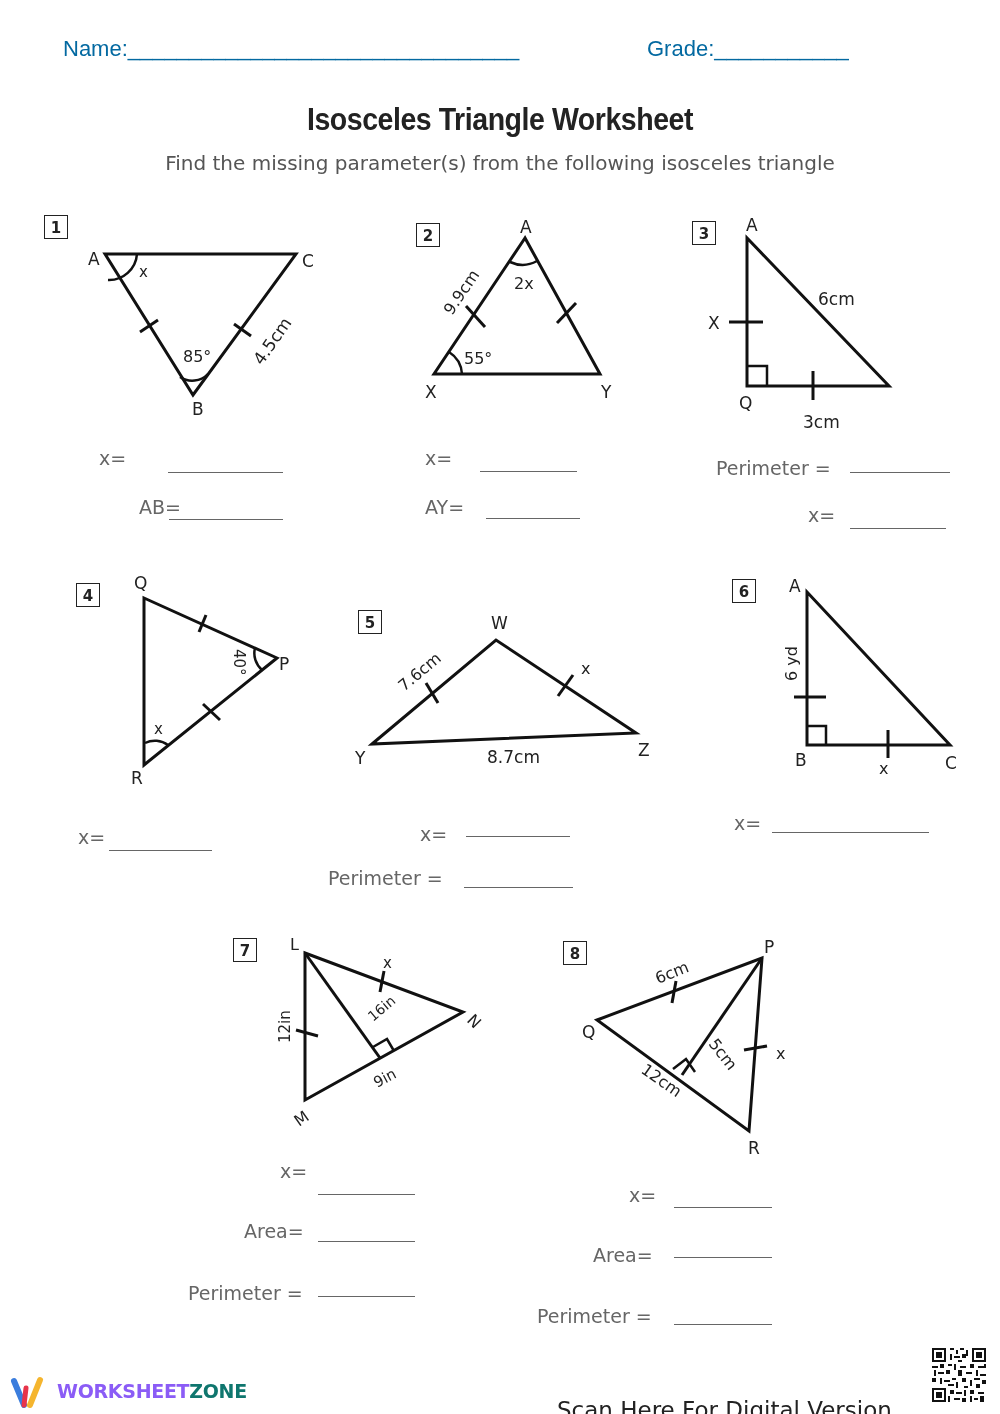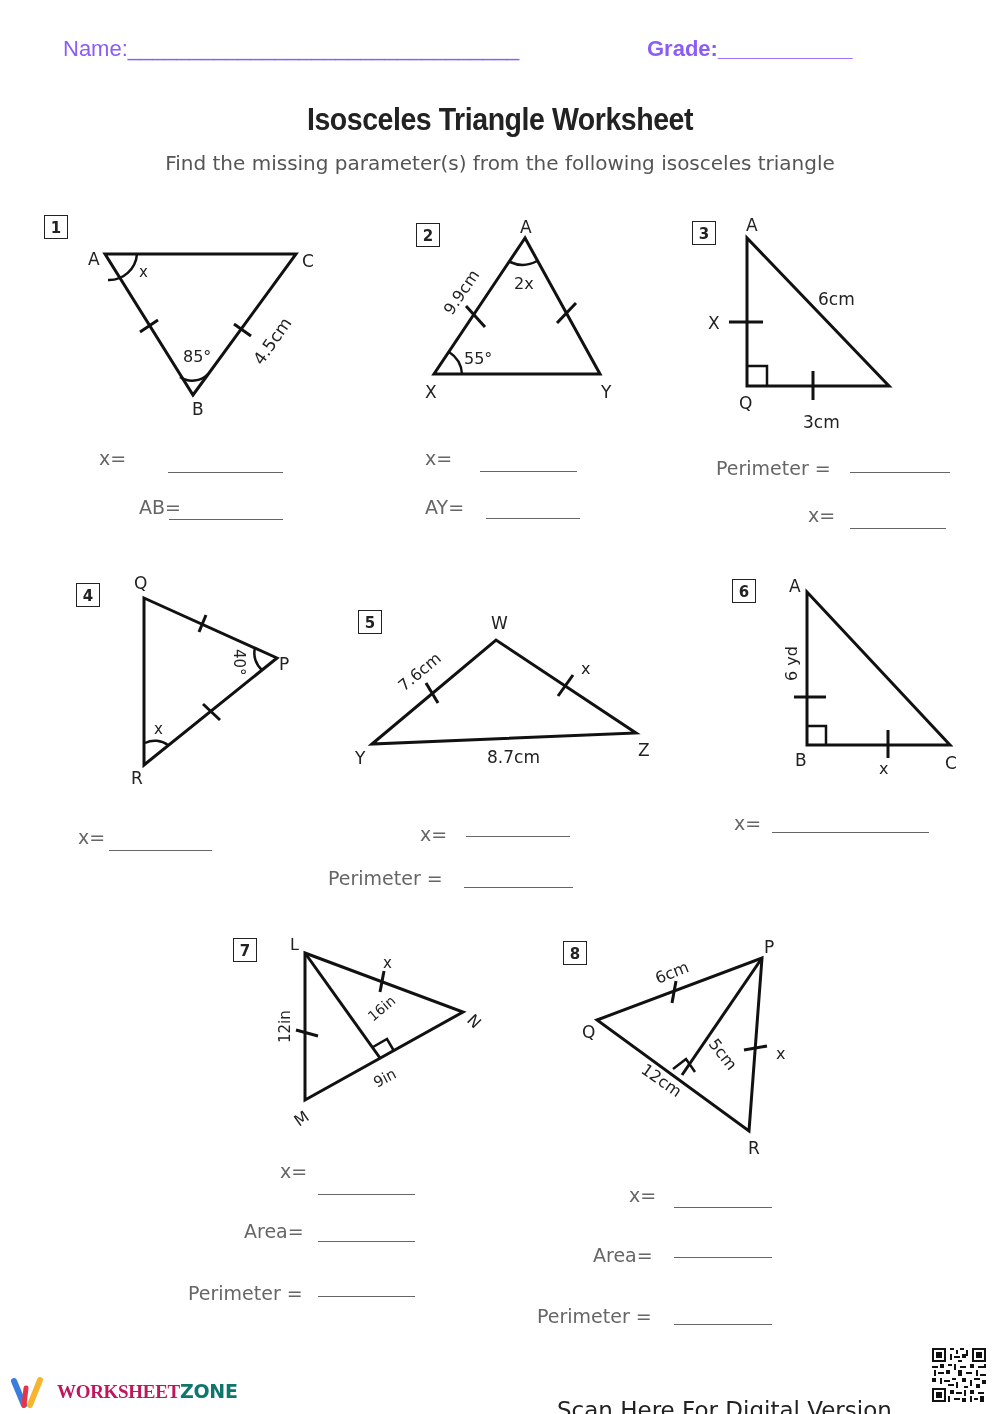--- a/index.html
+++ b/index.html
@@ -1,37 +1,37 @@
 <!DOCTYPE html>
 <html><head>
 <meta charset="utf-8">
 <style>
   html, body { margin: 0; padding: 0; background: #ffffff; }
   body { width: 1000px; height: 1414px; position: relative; overflow: hidden;
          font-family: "DejaVu Sans", sans-serif; color: #555; }
   .abs { position: absolute; }
-  .hdr { font-family: "Liberation Sans", sans-serif; font-size: 22px; color: #8b5cf6; white-space: nowrap; }
+  .hdr { font-family: "Liberation Sans", sans-serif; font-size: 22px; color: #0369a1; white-space: nowrap; }
   .title { font-family: "Liberation Sans", sans-serif; font-weight: bold; font-size: 31px; color: #222;
            left: 0; width: 1000px; text-align: center; top: 102px; letter-spacing: -0.5px; transform: scaleX(0.92); }
   .subtitle { font-family: "DejaVu Sans", sans-serif; font-size: 20px; color: #555;
               left: 0; width: 1000px; text-align: center; top: 151px; }
   .numbox { border: 1.5px solid #222; width: 24px; height: 24px; font-family: "DejaVu Sans", sans-serif;
             font-weight: bold; font-size: 15px; color: #222; text-align: center; line-height: 24px; box-sizing: border-box; }
   .lbl { font-family: "DejaVu Sans", sans-serif; font-size: 19px; color: #666; white-space: nowrap; }
   .blank { border-bottom: 1.5px solid #666; height: 0; }
   svg.page { position: absolute; left: 0; top: 0; width: 1000px; height: 1414px; pointer-events: none; }
   svg text { font-family: "DejaVu Sans", sans-serif; fill: #222; }
   .footer-text { font-family: "DejaVu Sans", sans-serif; font-size: 23px; color: #222; white-space: nowrap; }
   .brand { font-family: "DejaVu Sans", sans-serif; font-weight: bold; font-size: 19px; white-space: nowrap; letter-spacing: -0.3px; }
 </style>
 </head>
 <body>
 
 <div class="abs hdr" style="left:63px; top:36px;">Name:________________________________</div>
-<div class="abs hdr" style="left:647px; top:36px;font-weight:bold;">Grade:___________</div>
+<div class="abs hdr" style="left:647px; top:36px;">Grade:___________</div>
 <div class="abs title">Isosceles Triangle Worksheet</div>
 <div class="abs subtitle">Find the missing parameter(s) from the following isosceles triangle</div>
 
 <div class="abs numbox" style="left:44px; top:215px;">1</div>
 <div class="abs numbox" style="left:416px; top:223px;">2</div>
 <div class="abs numbox" style="left:692px; top:221px;">3</div>
 <div class="abs numbox" style="left:76px; top:583px;">4</div>
 <div class="abs numbox" style="left:358px; top:610px;">5</div>
 <div class="abs numbox" style="left:732px; top:579px;">6</div>
 <div class="abs numbox" style="left:233px; top:938px;">7</div>
@@ -198,21 +198,21 @@
 <div class="abs blank" style="left:674px; top:1324px; width:98px;"></div>
 
 <div class="abs" style="left:10px; top:1376px; width:44px; height:34px;">
   <svg width="44" height="34" viewBox="0 0 44 34">
     <line x1="4" y1="5" x2="14" y2="29" stroke="#3b7ddd" stroke-width="6" stroke-linecap="round"></line>
     <line x1="16" y1="12" x2="14" y2="29" stroke="#e8344a" stroke-width="5" stroke-linecap="round"></line>
     <line x1="30" y1="4" x2="20" y2="29" stroke="#f5b52e" stroke-width="6" stroke-linecap="round"></line>
   </svg>
 </div>
 <div class="abs brand" style="left:57px; top:1380px;">
-  <span style="color:#be185d;font-family:Liberation Serif, serif;">WORKSHEET</span><span style="color:#0f766e;">ZONE</span>
+  <span style="color:#8b5cf6;">WORKSHEET</span><span style="color:#0f766e;">ZONE</span>
 </div>
 <div class="abs footer-text" style="left:557px; top:1380px;margin-top:17px;">Scan Here For Digital Version</div>
 <div class="abs" style="left:930px; top:1346px; width:58px; height:58px;">
   <svg width="58" height="58" viewBox="0 0 29 29" shape-rendering="crispEdges">
     <rect width="29" height="29" fill="#fff"></rect>
     <g fill="#111">
       <rect x="1" y="1" width="7" height="7"></rect>
         <rect x="2" y="2" width="5" height="5" fill="#fff"></rect>
         <rect x="3" y="3" width="3" height="3"></rect>
       <rect x="21" y="1" width="7" height="7"></rect>

